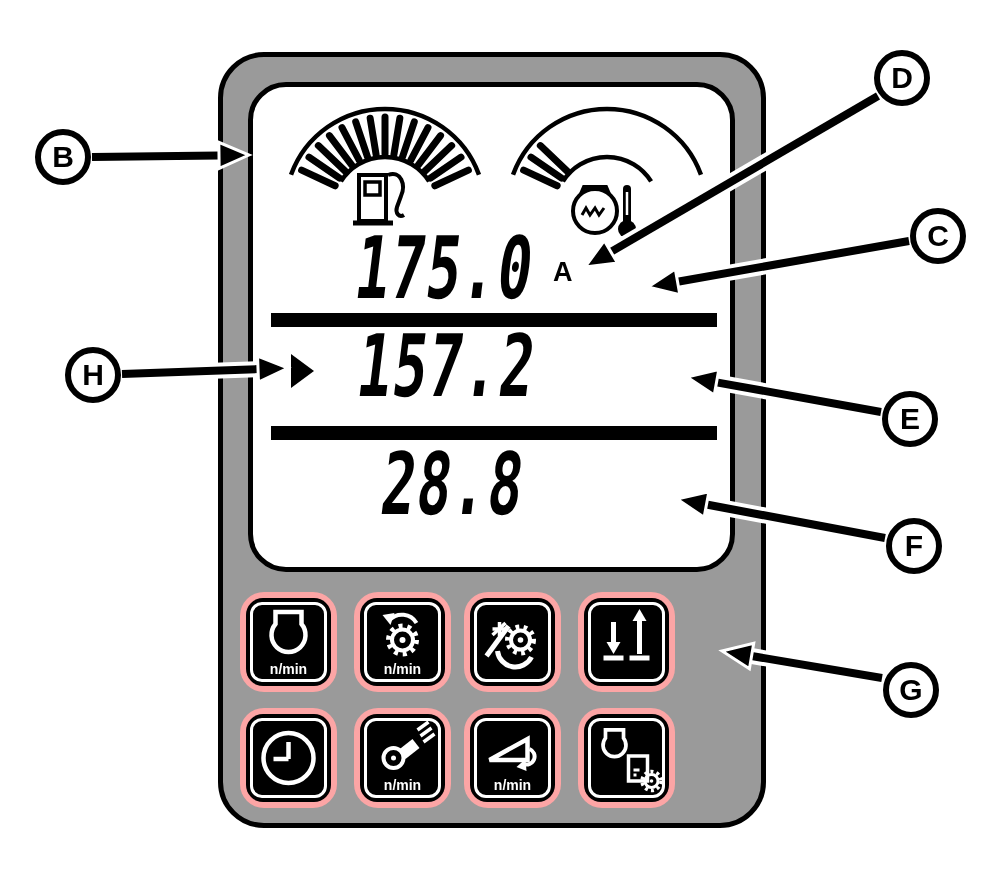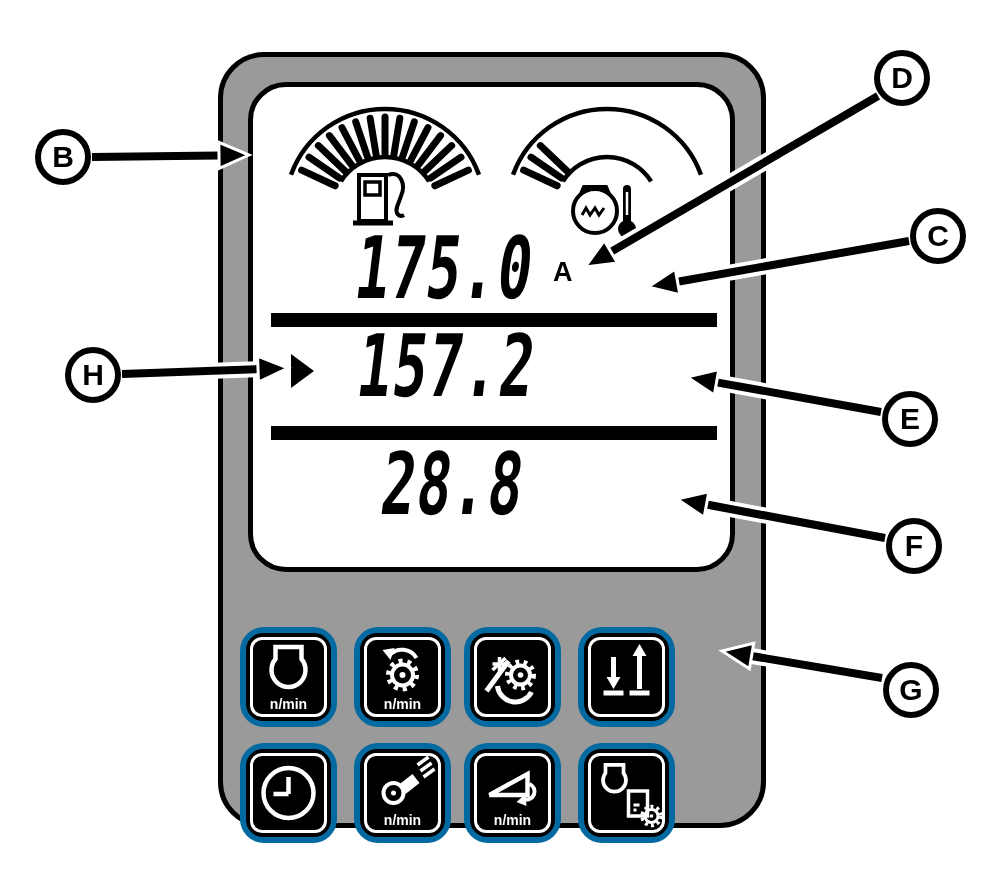--- a/index.html
+++ b/index.html
@@ -16,22 +16,22 @@
        font-size:86px;line-height:1;letter-spacing:2px;transform:skewX(-7deg) scaleX(0.66);
        transform-origin:left bottom;white-space:nowrap;}
   .row1{left:98px;top:138px;}
   .row2{left:100px;top:236px;}
   .row3{left:124px;top:354px;}
   .mode{position:absolute;left:300px;top:170px;font:bold 27px "Liberation Sans",sans-serif;color:#000;}
   .bar{position:absolute;left:18px;width:446px;height:14px;background:#000;}
   .bar1{top:226px;} .bar2{top:339px;}
   .cursor{position:absolute;left:38px;top:267px;width:0;height:0;
           border-top:17px solid transparent;border-bottom:17px solid transparent;border-left:23px solid #000;}
-  .btn{position:absolute;width:97px;height:100px;background:#0369a1;border-radius:24px;
-       padding:6px;box-sizing:border-box;cursor:pointer;margin-top:35px;}
+  .btn{position:absolute;width:97px;height:100px;background:#fca5a5;border-radius:24px;
+       padding:6px;box-sizing:border-box;cursor:pointer;}
   .btn-face{position:relative;width:100%;height:100%;background:#000;border-radius:17px;}
   .btn-face::after{content:"";position:absolute;inset:4px;border:3px solid #fff;border-radius:12px;pointer-events:none;}
   .btn-face svg{position:absolute;inset:0;width:100%;height:100%;}
   .nmin{position:absolute;left:0;right:0;bottom:9px;text-align:center;color:#fff;
         font:bold 14px "Liberation Sans",sans-serif;letter-spacing:0px;}
   .c1{left:17px;} .c2{left:131px;} .c3{left:241px;} .c4{left:355px;}
   .r1{top:535px;} .r2{top:651px;}
   .overlay{position:absolute;left:0;top:0;pointer-events:none;}
   .callout{position:absolute;width:56px;height:56px;background:#fff;border:6px solid #000;
            border-radius:50%;box-sizing:border-box;display:flex;align-items:center;justify-content:center;

